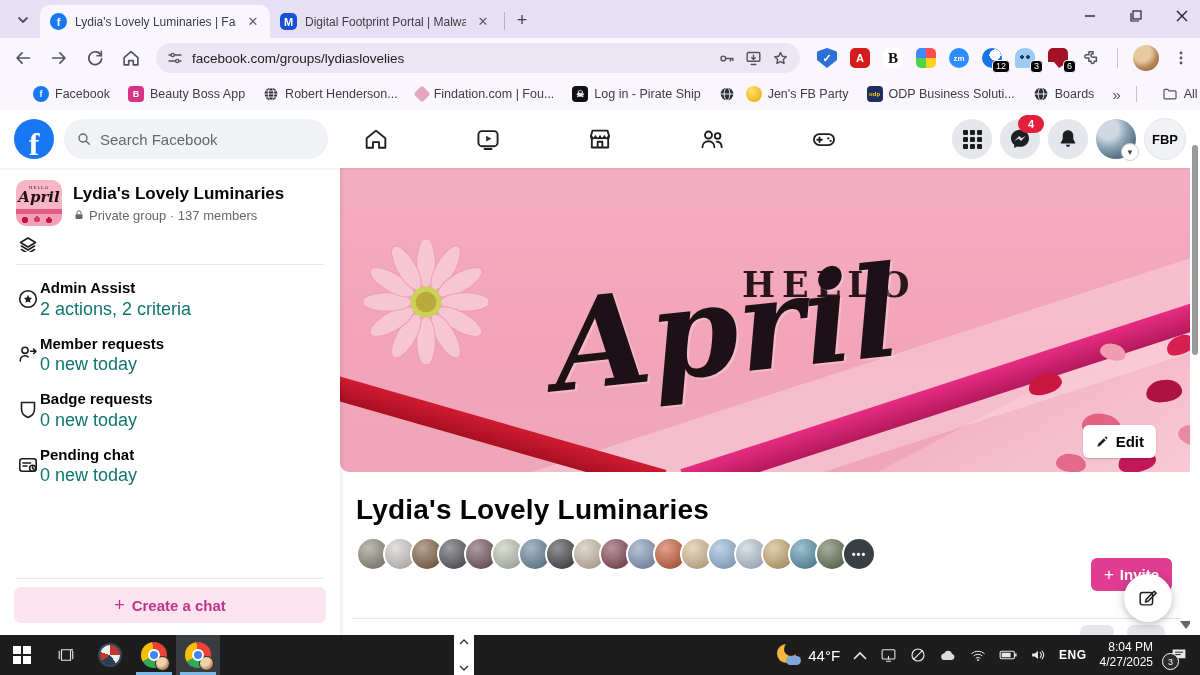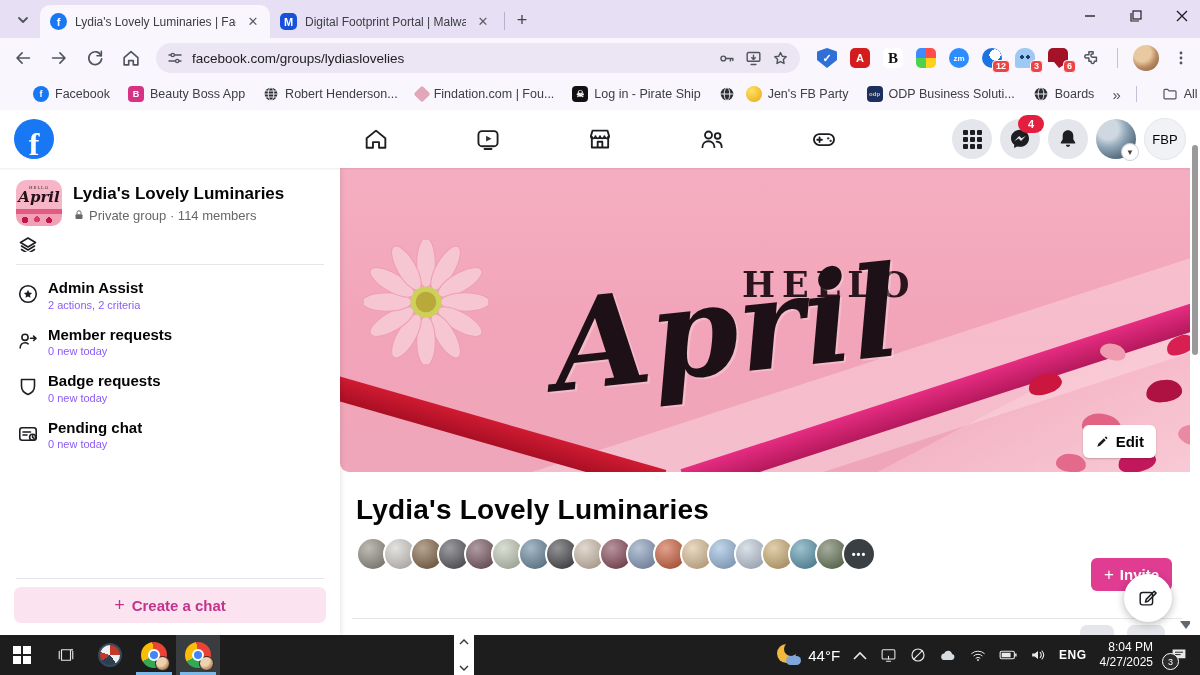--- a/index.html
+++ b/index.html
@@ -26,42 +26,42 @@
   .wincontrols{position:absolute;right:8px;top:6px;display:flex;gap:26px;align-items:center;}
   .wc{width:20px;height:20px;display:flex;align-items:center;justify-content:center;}
 
   .toolbar{height:40px;background:#f9f6fd;display:flex;align-items:center;padding:0 8px;gap:6px;}
   .navbtn{width:30px;height:30px;border-radius:50%;display:flex;align-items:center;justify-content:center;flex:none;}
   .addressbar{width:632px;height:30px;background:#ece5f3;border-radius:15px;display:flex;align-items:center;padding:0 10px;gap:8px;margin-left:4px;}
   .addressbar .url{flex:1;font-size:13.5px;color:#202124;}
   .extrow{display:flex;align-items:center;gap:11px;margin-left:10px;}
   .ext{position:relative;width:22px;height:22px;display:flex;align-items:center;justify-content:center;}
   .ext .glyph{width:20px;height:20px;border-radius:5px;display:flex;align-items:center;justify-content:center;font-size:11px;font-weight:bold;color:#fff;}
-  .badge-ext{position:absolute;right:-7px;bottom:-4px;background:#ef4444;color:#fff;font-size:9px;font-weight:bold;border-radius:4px;padding:1px 3px;line-height:1;border:1px solid #f9f6fd;}
+  .badge-ext{position:absolute;right:-7px;bottom:-4px;background:#000000;color:#fff;font-size:9px;font-weight:normal;border-radius:4px;padding:1px 3px;line-height:1;border:1px solid #f9f6fd;}
   .tooldiv{width:1px;height:20px;background:#c7bfd8;margin:0 4px;}
   .chromeavatar{width:26px;height:26px;border-radius:50%;background:radial-gradient(circle at 35% 30%,#e9c9a0 0 35%,#b98860 60%,#7a5a3e);}
 
   .bookmarksbar{height:32px;background:#f9f6fd;display:flex;align-items:center;padding:0 12px;gap:0;font-size:12.5px;color:#3c4043;}
   .bm{display:flex;align-items:center;gap:6px;padding:0 9px;white-space:nowrap;}
   .bmdiv{width:1px;height:16px;background:#c7bfd8;margin:0 6px;}
   .bmic{width:16px;height:16px;border-radius:50%;flex:none;display:flex;align-items:center;justify-content:center;font-size:9px;font-weight:bold;color:#fff;}
   .bm-right{margin-left:auto;display:flex;align-items:center;gap:10px;}
 
   
   .fb{position:relative;height:525px;}
   .fb-header{height:58px;background:#fff;display:flex;align-items:center;padding:0 14px;position:relative;z-index:5;box-shadow:0 1px 2px rgba(0,0,0,.08);}
   .fblogo{width:40px;height:40px;border-radius:50%;background:#1877F2;color:#fff;display:flex;align-items:flex-end;justify-content:center;font-weight:bold;font-size:32px;line-height:.95;font-family:"Liberation Serif",serif;}
   .fbsearch{margin-left:10px;width:240px;height:40px;background:#f0f2f5;border-radius:20px;display:flex;align-items:center;gap:8px;padding:0 12px;color:#65676b;font-size:15px;}
   .fbnav{position:absolute;left:50%;transform:translateX(-50%);display:flex;gap:84px;}
   .fbnav .ni{width:28px;height:28px;}
   .fb-right{margin-left:auto;display:flex;align-items:center;gap:8px;}
   .hcirc{width:40px;height:40px;border-radius:50%;background:#e4e6eb;display:flex;align-items:center;justify-content:center;position:relative;flex:none;}
   .hcirc.photo{background:radial-gradient(circle at 30% 25%,#cfd8e0 0 25%,#8fa7b8 45%,#5e7587 70%,#3c4f5e);}
   .hcirc .chev{position:absolute;right:-3px;bottom:-2px;width:16px;height:16px;border-radius:50%;background:#fff;border:1px solid #ccd0d5;display:flex;align-items:center;justify-content:center;font-size:8px;color:#444;}
-  .hcirc.fbp{font-size:13px;font-weight:normal;color:#050505;background:#f0f2f5;border:1px solid #e4e6eb;}
+  .hcirc.fbp{font-size:13px;font-weight:bold;color:#050505;background:#f0f2f5;border:1px solid #e4e6eb;}
   .badge-red{position:absolute;top:-4px;right:-4px;min-width:18px;height:18px;border-radius:9px;background:#e41e3f;color:#fff;font-size:11px;font-weight:bold;display:flex;align-items:center;justify-content:center;padding:0 4px;}
   .grid9{display:grid;grid-template-columns:repeat(3,5px);grid-template-rows:repeat(3,5px);gap:2px;}
   .grid9 i{background:#1c1e21;border-radius:1px;}
 
   .fb-body{display:flex;height:467px;background:#fff;}
   .sidebar{width:340px;flex:none;background:#fff;box-shadow:2px 0 4px rgba(0,0,0,.08);z-index:3;padding-top:10px;display:flex;flex-direction:column;}
   .sb-head{display:flex;gap:11px;padding:2px 16px 8px;align-items:center;}
   .sb-thumb{width:46px;height:46px;border-radius:10px;flex:none;position:relative;overflow:hidden;
             background:linear-gradient(180deg,#f6b6c8 0 62%,#e15c80 62% 74%,#f2a0b6 74%);}
   .sb-thumb .hl{position:absolute;top:5px;left:0;right:0;text-align:center;font-size:4px;letter-spacing:1px;color:#3a1c26;font-family:"DejaVu Serif",serif;}
@@ -69,24 +69,24 @@
   .sb-thumb .dots{position:absolute;bottom:2px;left:3px;right:3px;height:8px;
             background:radial-gradient(circle at 15% 50%,#c2144a 0 3px,transparent 3px),radial-gradient(circle at 45% 40%,#d63b6b 0 3px,transparent 3px),radial-gradient(circle at 75% 55%,#c2144a 0 3px,transparent 3px);}
   .sb-title{font-size:17px;font-weight:bold;color:#050505;line-height:1.25;}
   .sb-meta{font-size:13px;color:#65676b;display:flex;align-items:center;gap:4px;margin-top:3px;}
   .sb-overview{height:16px;overflow:hidden;position:relative;margin:2px 0 0;}
   .sb-overview .inner{display:flex;gap:12px;align-items:center;padding:0 16px;transform:translateY(-11px);}
   .sb-overview .lbl{font-size:15px;font-weight:600;color:#b91c1c;margin-top:24px;}
   .sb-div{height:1px;background:#e4e6eb;margin:12px 16px 6px;}
   .sb-section{display:flex;align-items:center;justify-content:space-between;padding:8px 16px 6px;}
   .sb-section .t{font-size:16px;font-weight:600;color:#050505;}
-  .sb-item{display:flex;gap:8px;padding:7px 16px;align-items:center;}
+  .sb-item{display:flex;gap:0;padding:7px 16px;align-items:center;}
   .sb-ic{width:24px;height:24px;flex:none;}
   .sb-label{font-size:15px;font-weight:600;color:#050505;line-height:1.3;}
-  .sb-sub{font-size:11px;color:#8b5cf6;margin-top:1px;}
+  .sb-sub{font-size:18px;color:#0f766e;margin-top:1px;}
   .sb-bottom{margin-top:auto;}
   .createchat{margin:8px 14px 12px;height:36px;border-radius:7px;background:#fbe3f0;color:#c2338d;
               display:flex;align-items:center;justify-content:center;gap:7px;font-size:15px;font-weight:600;}
 
   .main{flex:1;position:relative;background:#fff;overflow:hidden;}
   .cover{position:relative;height:304px;overflow:hidden;border-radius:0 0 9px 9px;
          background:linear-gradient(180deg,#f5aec1 0%,#f2a4b9 55%,#efa6ba 100%);}
   .ribbon{position:absolute;}
   .rib-light{left:60px;top:190px;width:980px;height:90px;background:rgba(255,235,240,.35);transform:rotate(-18deg);}
   .rib-mag{left:330px;top:208px;width:600px;height:27px;background:linear-gradient(180deg,#e62c82,#b5195c);transform:rotate(-18deg);}
@@ -345,20 +345,27 @@
             <path d="M3 6.5c0-.8.7-1.5 1.5-1.5h4l2 2.2h9c.8 0 1.5.7 1.5 1.5v9c0 .8-.7 1.5-1.5 1.5h-15A1.5 1.5 0 0 1 3 17.7z" class="st"></path>
           </svg>
           <span>All Bookmarks</span>
         </div>
     </div>
   </div>
 
   <div class="fb">
     <div class="fb-header">
       <div class="fblogo">f</div>
+      <div class="fbsearch">
+        <svg width="16" height="16" viewBox="0 0 24 24">
+            <circle cx="10.5" cy="10.5" r="6" fill="none" stroke="#65676b" stroke-width="2"></circle>
+            <path d="M15 15l5 5" stroke="#65676b" stroke-width="2" stroke-linecap="round"></path>
+          </svg>
+        <span>Search Facebook</span>
+      </div>
       <div class="fbnav">
         <div class="ni">
             <svg width="28" height="28" viewBox="0 0 24 24">
               <path d="M4 11.3 12 4.8l8 6.5V19.5h-5.4v-4.8h-5.2v4.8H4z" class="stf"></path>
             </svg>
           </div>
         <div class="ni">
             <svg width="28" height="28" viewBox="0 0 24 24">
               <rect x="3.8" y="5.2" width="16.4" height="13" rx="3" class="stf"></rect>
               <path d="M10.4 9.2v5l4.6-2.5z" fill="#303338"></path>
@@ -430,21 +437,21 @@
               <div class="ap">April</div>
               <div class="dots"></div>
             </div>
           <div>
             <div class="sb-title">Lydia's Lovely Luminaries</div>
             <div class="sb-meta">
               <svg width="12" height="12" viewBox="0 0 24 24">
                   <rect x="5" y="10.5" width="14" height="9.5" rx="2" fill="#65676b"></rect>
                   <path d="M8 10.5V7.5a4 4 0 0 1 8 0v3" fill="none" stroke="#65676b" stroke-width="2"></path>
                 </svg>
-              <span>Private group · 114 members</span>
+              <span>Private group · 137 members</span>
             </div>
           </div>
         </div>
         <div class="sb-overview">
           <div class="inner">
             <svg class="sb-ic" viewBox="0 0 24 24">
                 <path d="M12 4 4.5 8.5 12 13l7.5-4.5zM5.5 12 12 16l6.5-4M5.5 15.5 12 19.5l6.5-4" class="stf"></path>
               </svg>
             <span class="lbl">Overview</span>
           </div>

